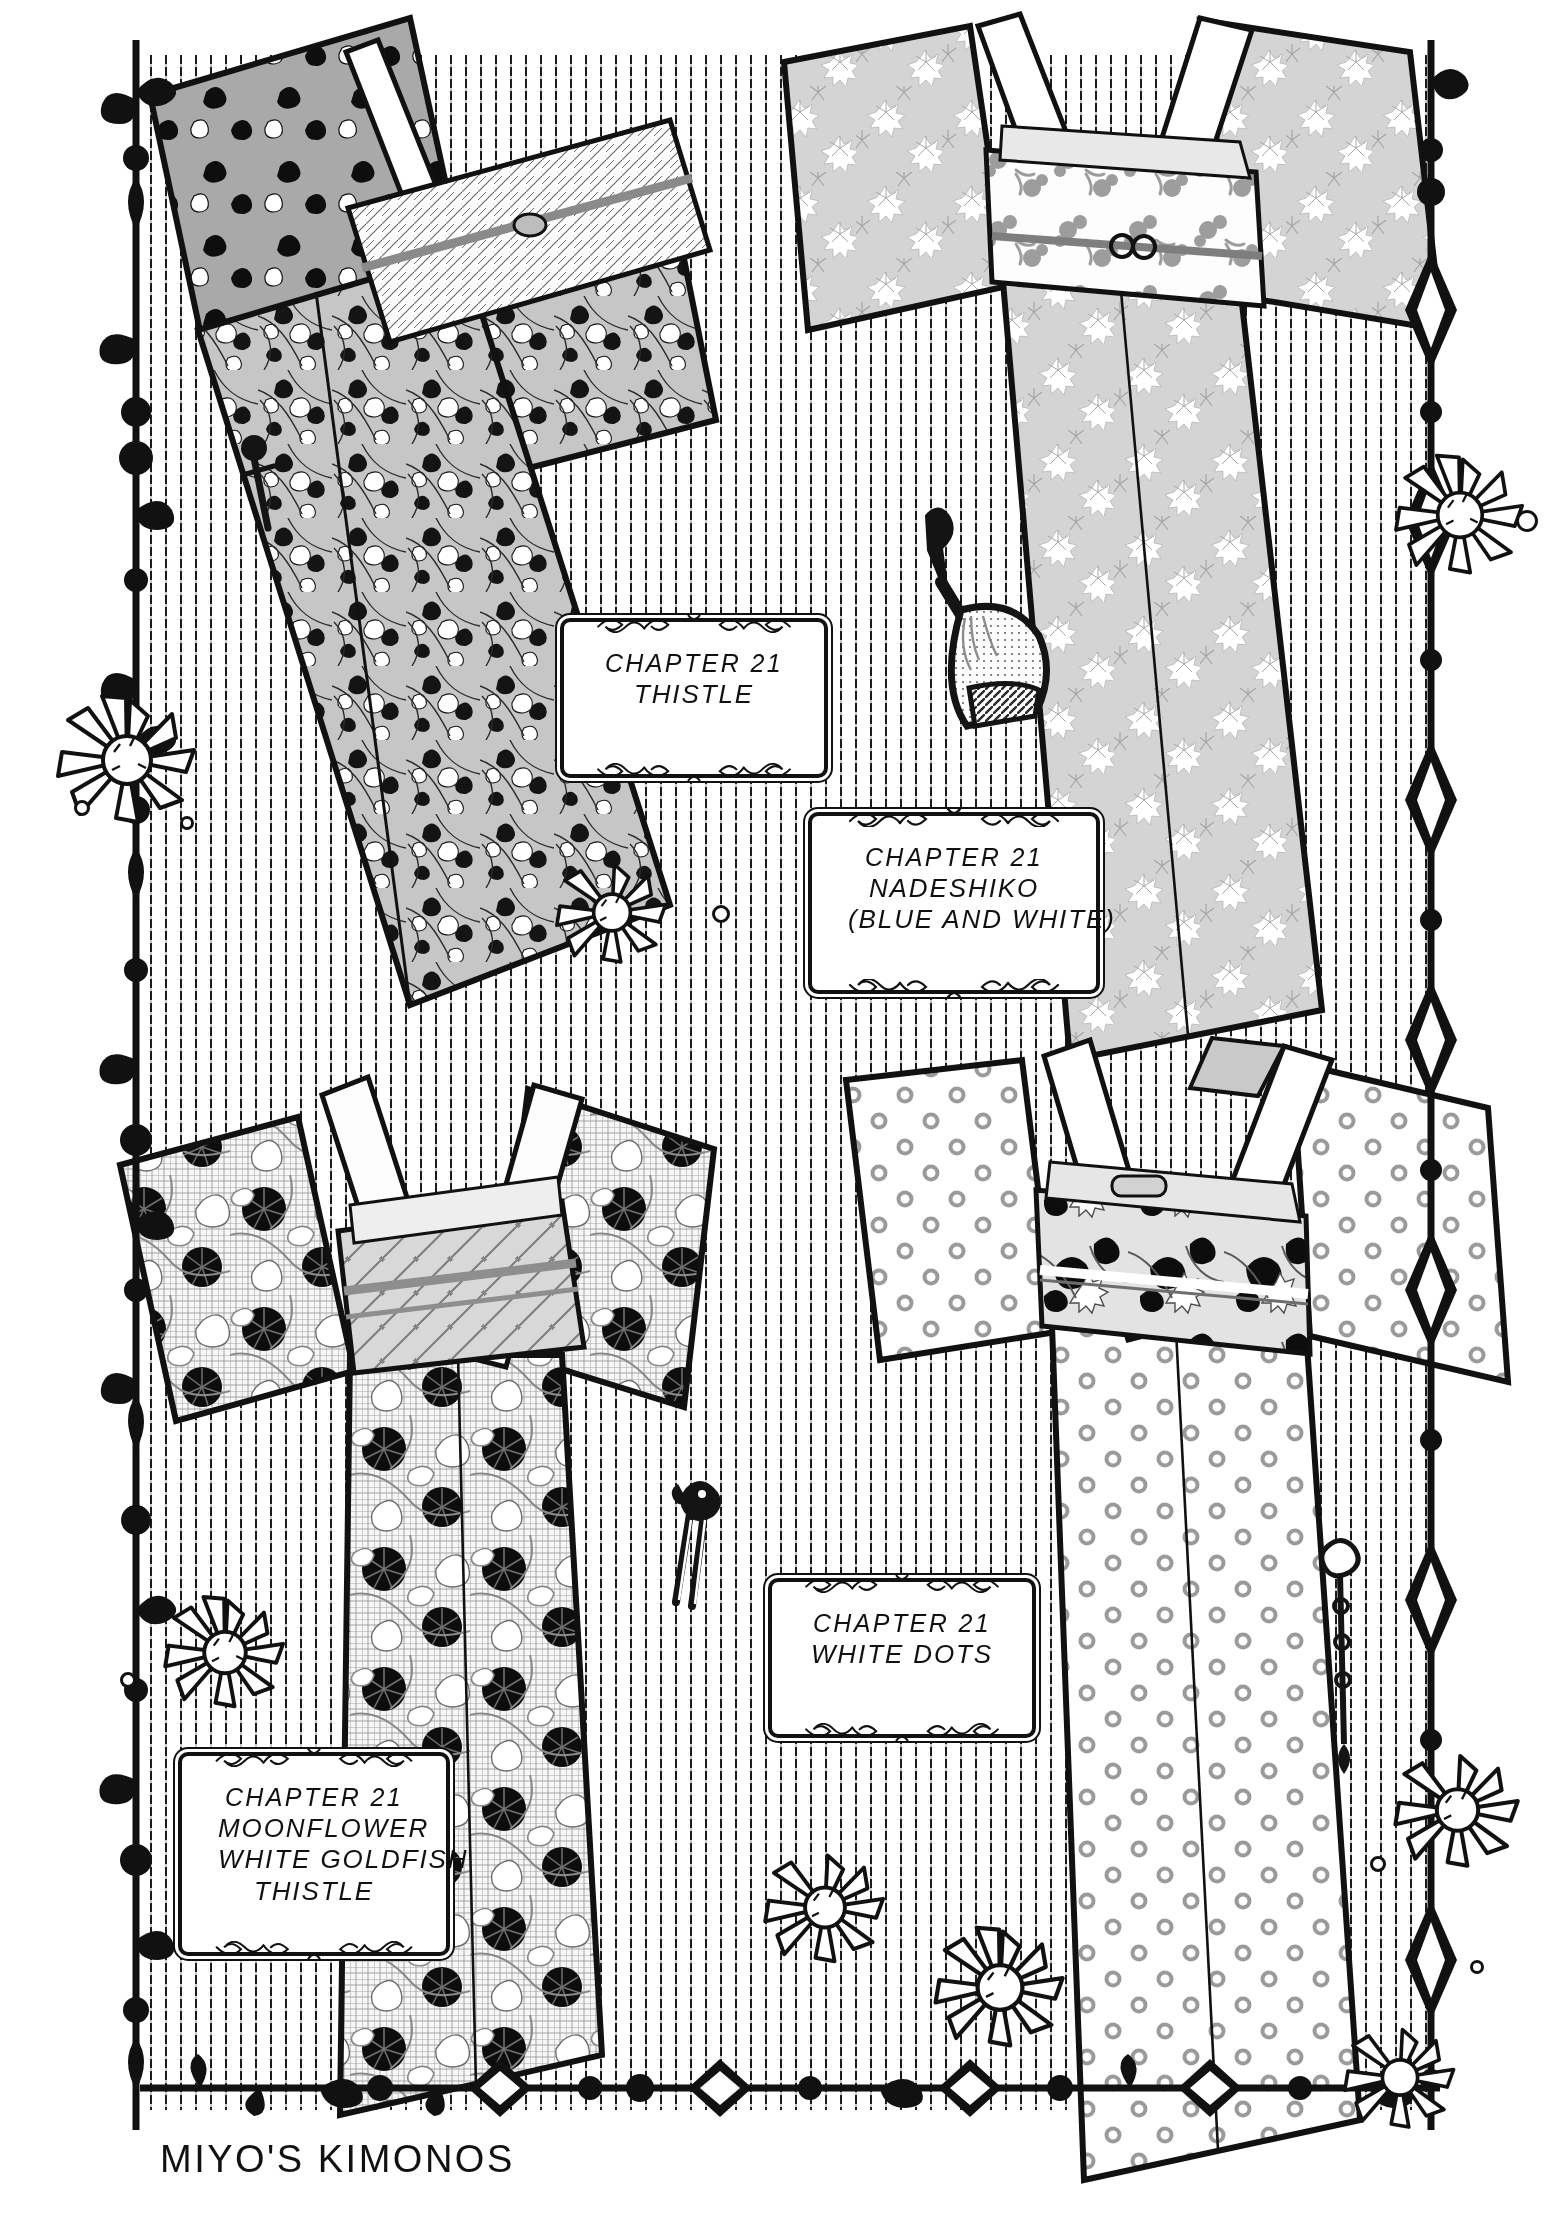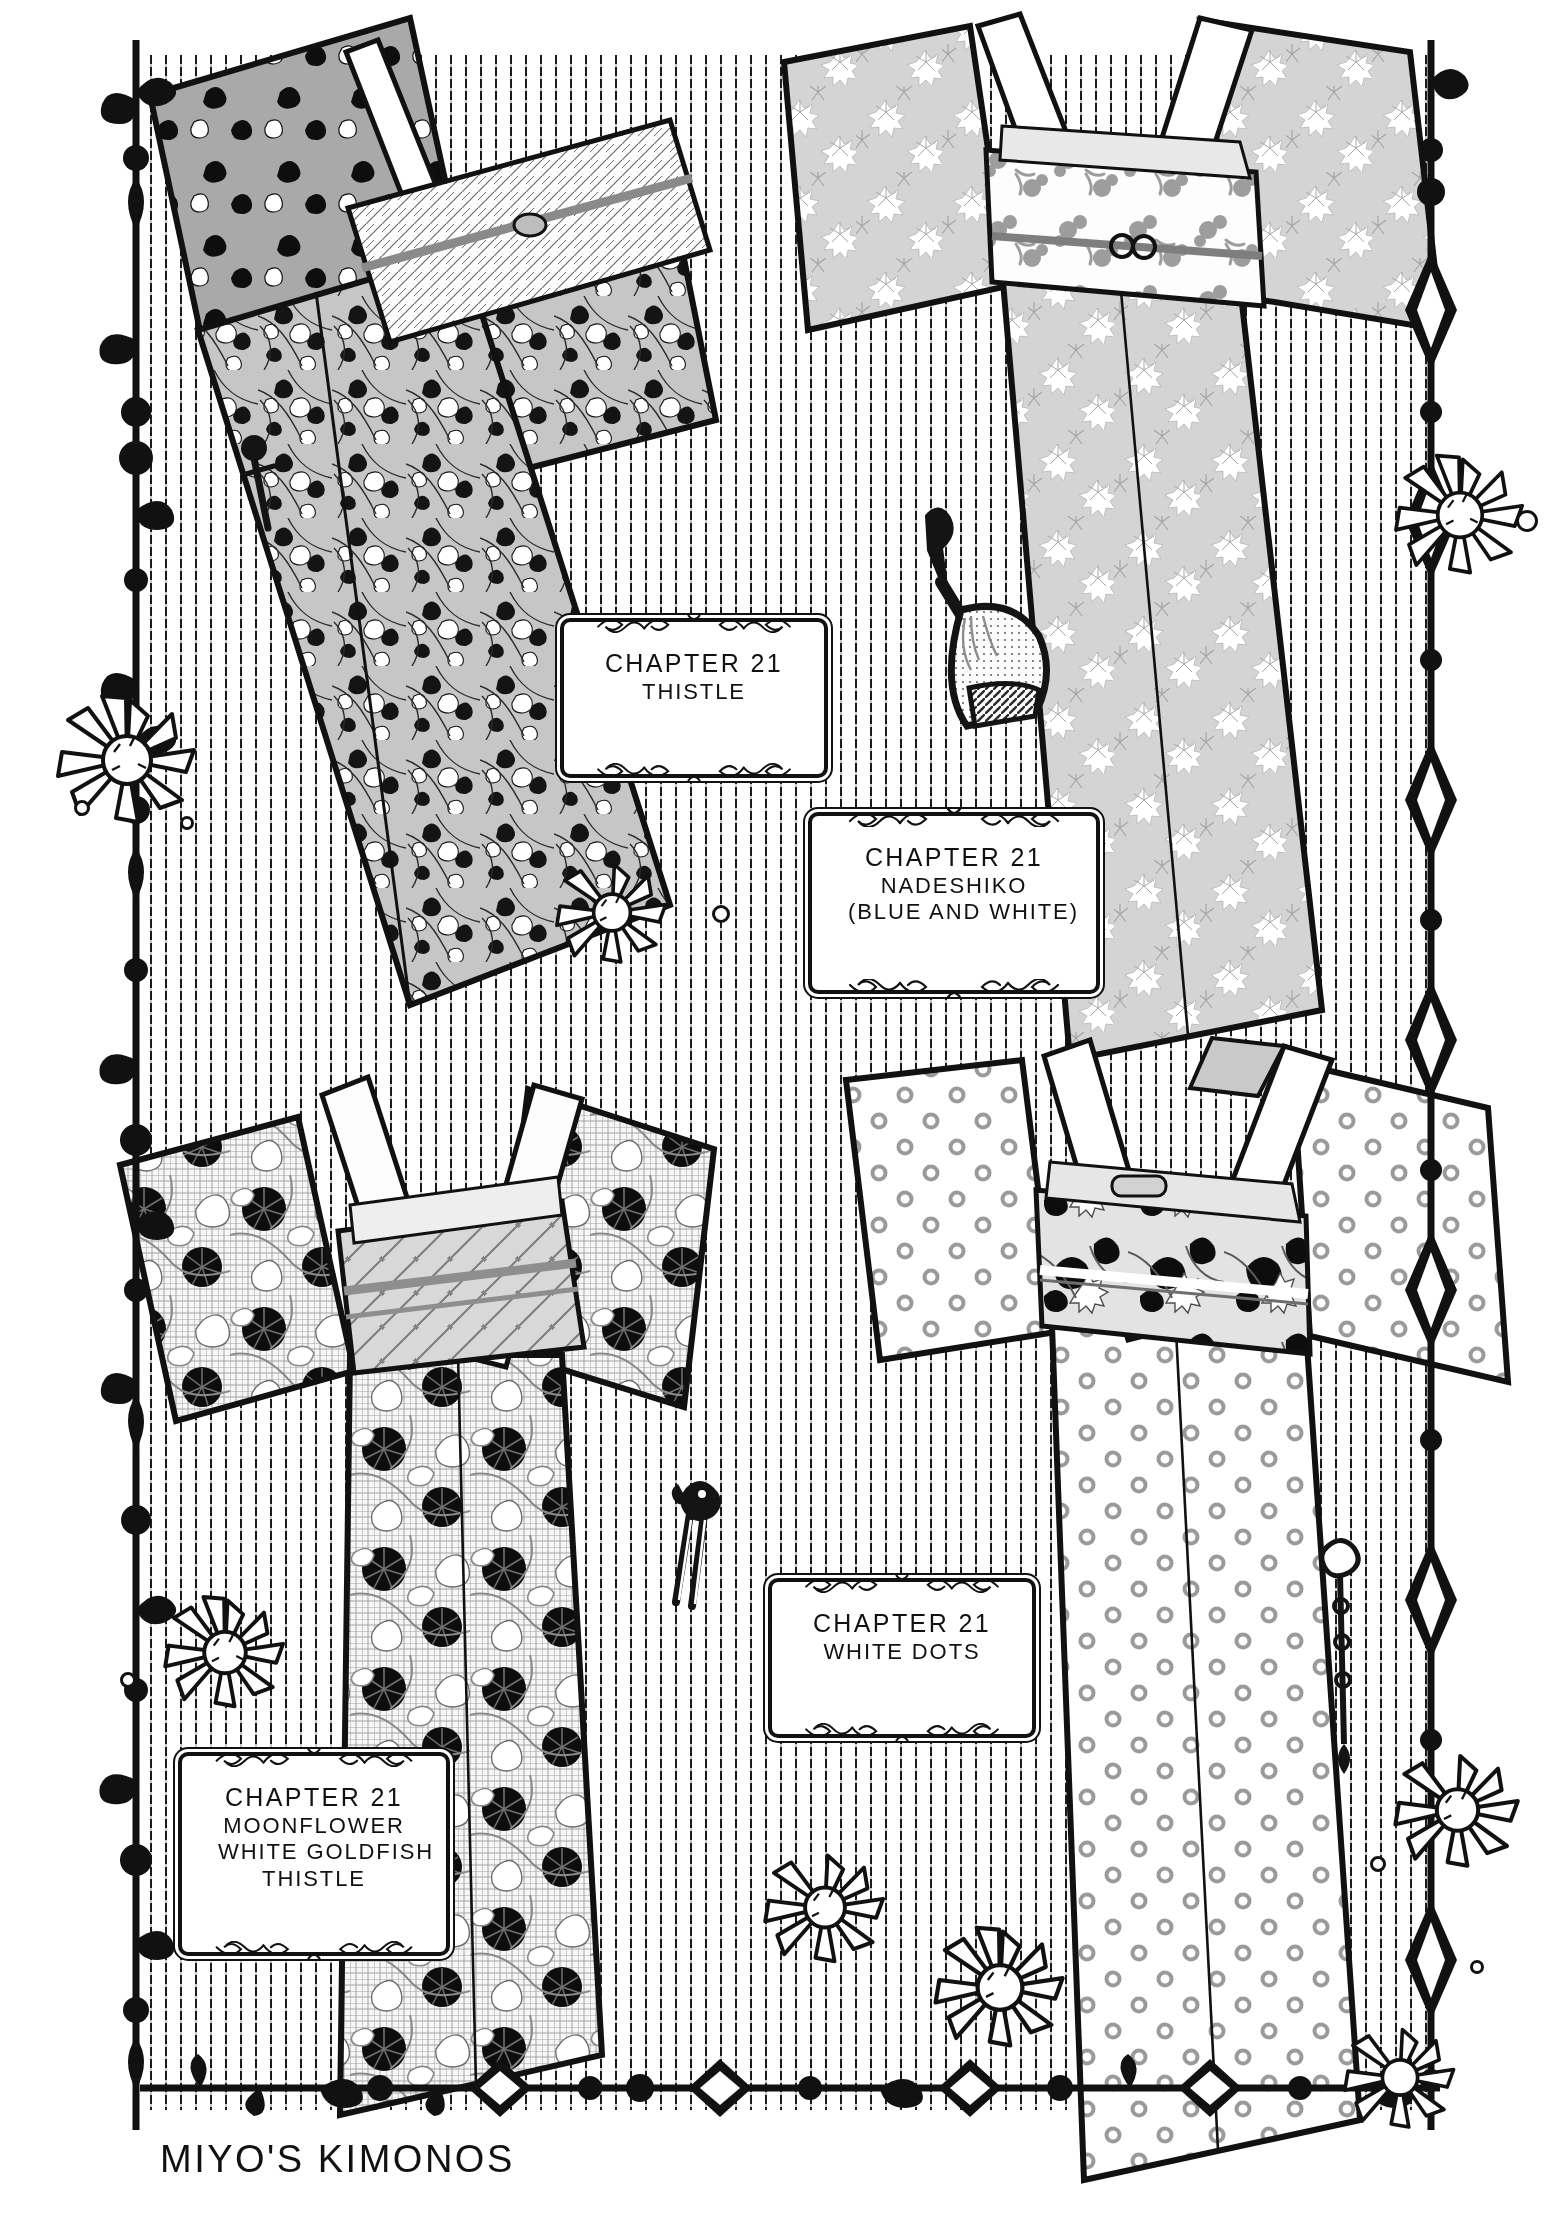--- a/index.html
+++ b/index.html
@@ -50,31 +50,32 @@
   .caption {
     position: absolute;
     background: #ffffff;
     border: 4px solid #111;
     border-radius: 10px;
     box-shadow: 0 0 0 3px #fff, 0 0 0 5px #111;
     text-align: center;
     color: #111;
     padding: 26px 36px 24px;
     letter-spacing: 1.6px;
+    font-style: italic;
   }
   .caption .orn {
     position: absolute; left: 50%; transform: translateX(-50%);
     width: 78%; height: 22px; color:#111;
   }
   .caption .orn.top { top: -11px; }
   .caption .orn.bot { bottom: -11px; transform: translateX(-50%) scaleY(-1); }
   .caption .orn svg { width: 100%; height: 100%; display:block; }
   .cap-line { line-height: 1.22; white-space: nowrap; }
   .cap-chapter { font-size: 25px; font-weight: 400; letter-spacing: 2.4px; }
-  .cap-sub { font-size: 22px; letter-spacing: 1.9px; }
+  .cap-sub { font-size: 26px; letter-spacing: 1.9px; }
 
   
   .page-title {
     position: absolute;
     left: 160px; top: 2138px;
     font-size: 38px;
     letter-spacing: 2.5px;
     color: #111;
     white-space: nowrap;
   }

